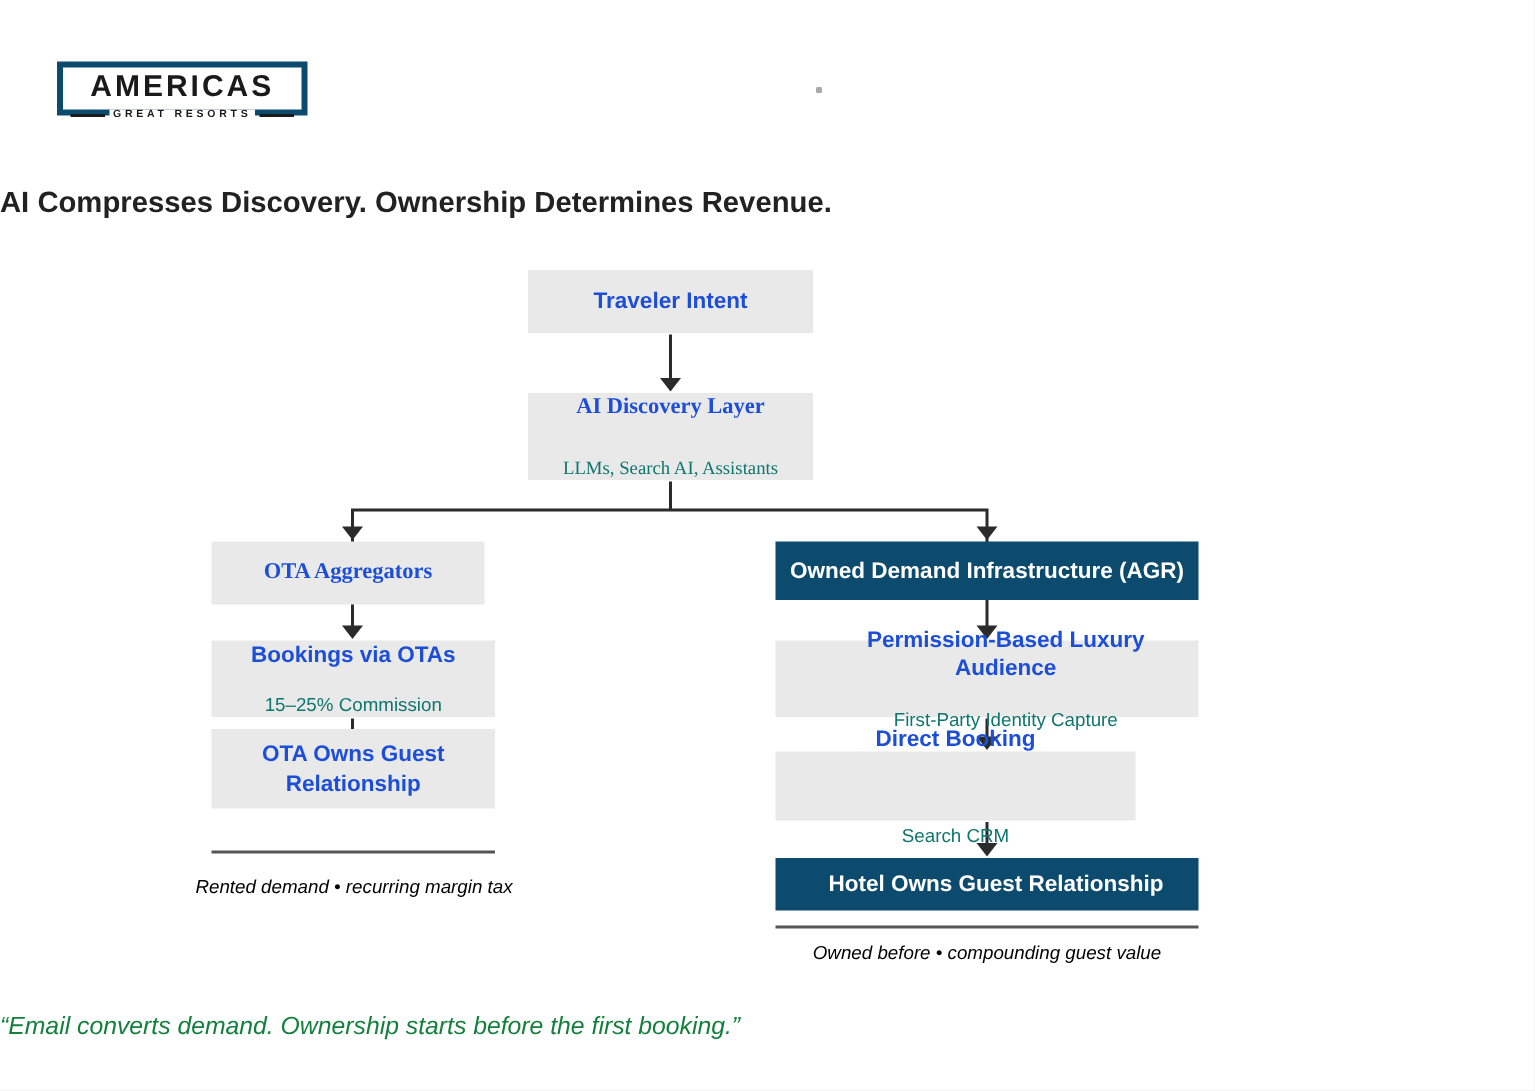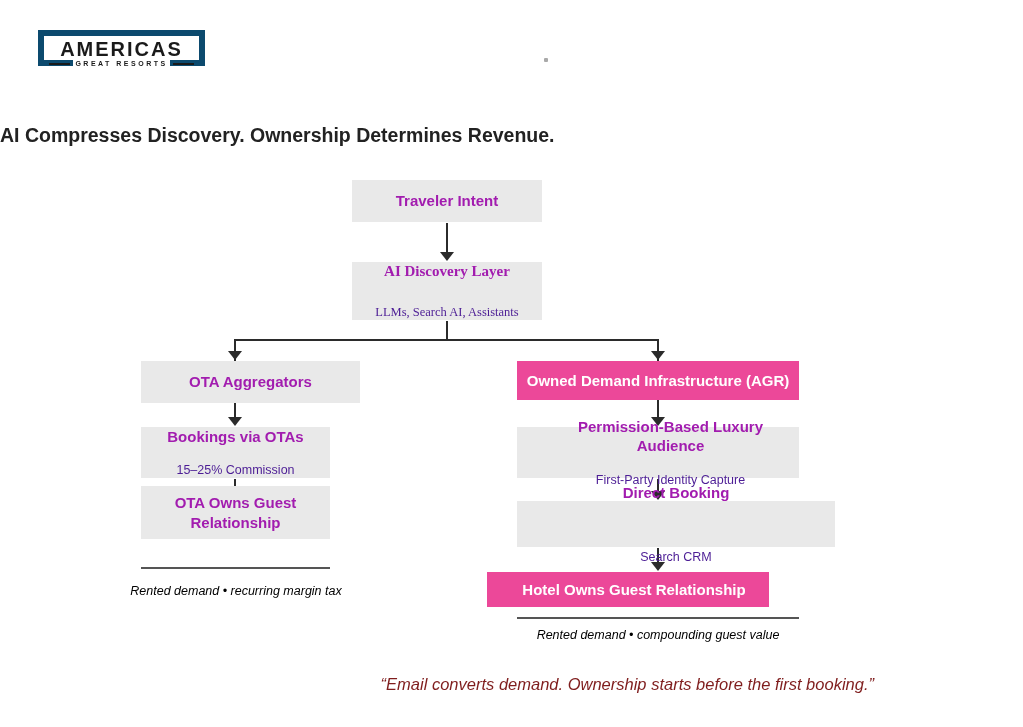--- a/index.html
+++ b/index.html
@@ -3,62 +3,62 @@
 <meta charset="utf-8">
 <style>
   html,body{margin:0;padding:0;background:#ffffff;}
   .canvas{
     position:relative;width:1023px;height:727px;background:#ffffff;
     font-family:"Liberation Sans","DejaVu Sans",sans-serif;
     outline:1px solid #d6d6d6;overflow:hidden;color:#2b2b2b;
   }
 
   
-  .logo{position:absolute;left:38px;top:30px;width:167px;height:36px;
-        border:6px solid #0c4a6e;box-sizing:border-box;background:#fff;}
+  .logo{position:absolute;left:38px;top:41px;width:167px;height:36px;
+        border:4px solid #0c4a6e;box-sizing:border-box;background:#fff;}
   .logo-main{font-weight:bold;font-size:20px;letter-spacing:2px;color:#1a1a1a;
              text-align:center;line-height:26px;}
   .logo-sub{position:absolute;left:5px;right:5px;bottom:-7px;display:flex;
             align-items:center;gap:3px;}
   .logo-sub .dash{flex:1;height:2px;background:#1a1a1a;}
   .logo-subtext{font-size:7px;font-weight:bold;letter-spacing:2.5px;color:#1a1a1a;
                 background:#fff;padding:0 2px;white-space:nowrap;}
 
   .speck{position:absolute;left:544px;top:58px;width:4px;height:4px;
          background:#9a9a9a;border-radius:1px;opacity:.85;}
 
   
   .title{position:absolute;left:0;top:124px;width:903px;margin:0;
          font-size:19.5px;font-weight:bold;color:#222222;}
-  .quote{position:absolute;left:0;top:675px;width:874px;text-align:right;
-         font-style:italic;font-size:16.5px;color:#7f1d1d;}
+  .quote{position:absolute;left:0;top:675px;width:874px;text-align:left;
+         font-style:italic;font-size:16.5px;color:#15803d;}
 
   
   .connectors{position:absolute;left:0;top:0;width:1023px;height:727px;
               pointer-events:none;}
 
   
   .node{position:absolute;box-sizing:border-box;display:flex;flex-direction:column;
         justify-content:center;align-items:center;text-align:center;padding:2px 8px;}
   .node.gray{background:#e9e9e9;}
-  .node.orange{background:#ec4899;}
-  .node-title{font-size:15px;font-weight:bold;color:#a21caf;line-height:1.3;}
+  .node.orange{background:#0c4a6e;}
+  .node-title{font-size:15px;font-weight:bold;color:#1d4ed8;line-height:1.3;}
   .node.orange .node-title{color:#ffffff;}
-  .node-sub{font-size:12.5px;color:#4c1d95;line-height:1.3;margin-top:16px;}
+  .node-sub{font-size:12.5px;color:#0f766e;line-height:1.3;margin-top:16px;}
   .sep{width:168px;height:1px;background:#9a9a9a;margin:4px auto 2px;}
 
   .n-traveler{left:352px;top:180px;width:190px;height:42px;}
   .n-ai{left:352px;top:262px;width:190px;height:58px;font-family:Liberation Serif, serif;}
-  .n-l1{left:141px;top:361px;width:219px;height:42px;}
+  .n-l1{left:141px;top:361px;width:182px;height:42px;font-family:Liberation Serif, serif;}
   .n-l2{left:141px;top:427px;width:189px;height:51px;text-align:right;}
   .n-l3{left:141px;top:486px;width:189px;height:53px;}
   .n-r1{left:517px;top:361px;width:282px;height:39px;}
   .n-r2{left:517px;top:427px;width:282px;height:51px;padding-left:33px;}
-  .n-r3{left:517px;top:501px;width:318px;height:46px;gap:30px;}
-  .n-r4{left:487px;top:572px;width:282px;height:35px;padding-left:20px;}
+  .n-r3{left:517px;top:501px;width:240px;height:46px;gap:30px;}
+  .n-r4{left:517px;top:572px;width:282px;height:35px;padding-left:20px;}
 
   
   .rule{position:absolute;height:2px;background:#555555;}
   .rule-left{left:141px;top:567px;width:189px;}
   .rule-right{left:517px;top:617px;width:282px;}
   .caption{position:absolute;font-style:italic;font-size:12.5px;color:#000000;
            text-align:center;}
   .cap-left{left:121px;top:584px;width:230px;}
   .cap-right{left:507px;top:628px;width:302px;}
 </style>
@@ -137,17 +137,17 @@
   <div class="node gray n-r3">
     <div class="node-title">Direct Booking</div>
     <div class="node-sub">Search CRM</div>
   </div>
 
   <div class="node orange n-r4">
     <div class="node-title">Hotel Owns Guest Relationship</div>
   </div>
 
   <div class="rule rule-right"></div>
-  <div class="caption cap-right">Rented demand • compounding guest value</div>
+  <div class="caption cap-right">Owned before • compounding guest value</div>
 
   <div class="quote">“Email converts demand. Ownership starts before the first booking.”</div>
 
 </div>
 
 </body></html>

